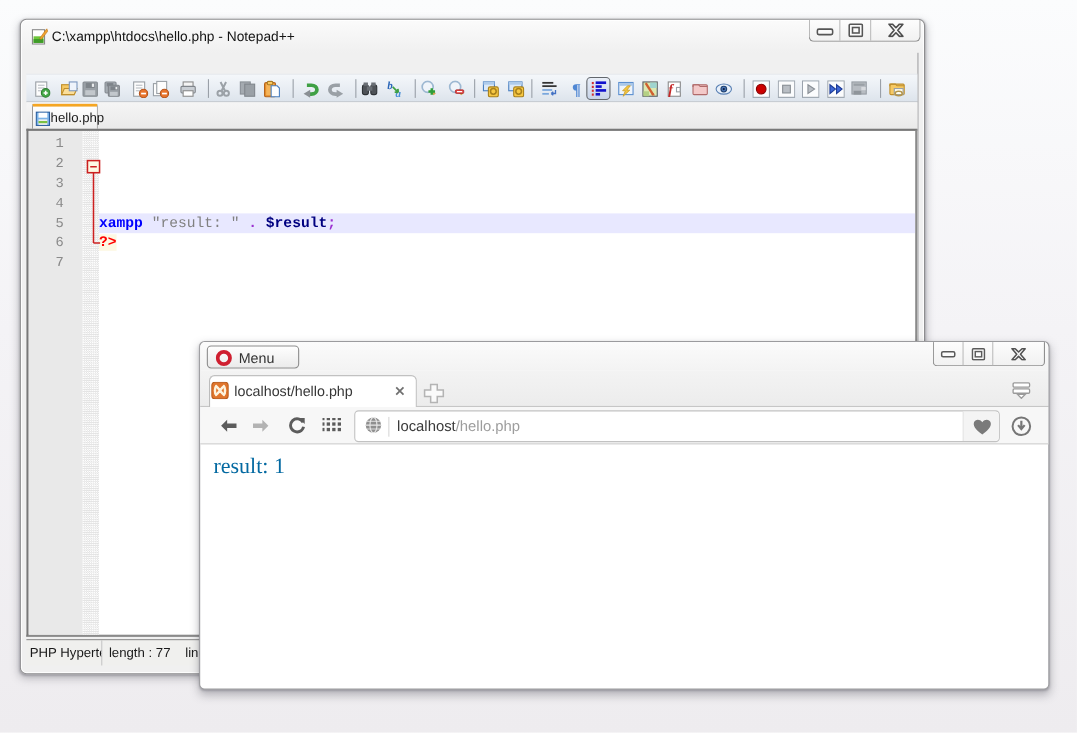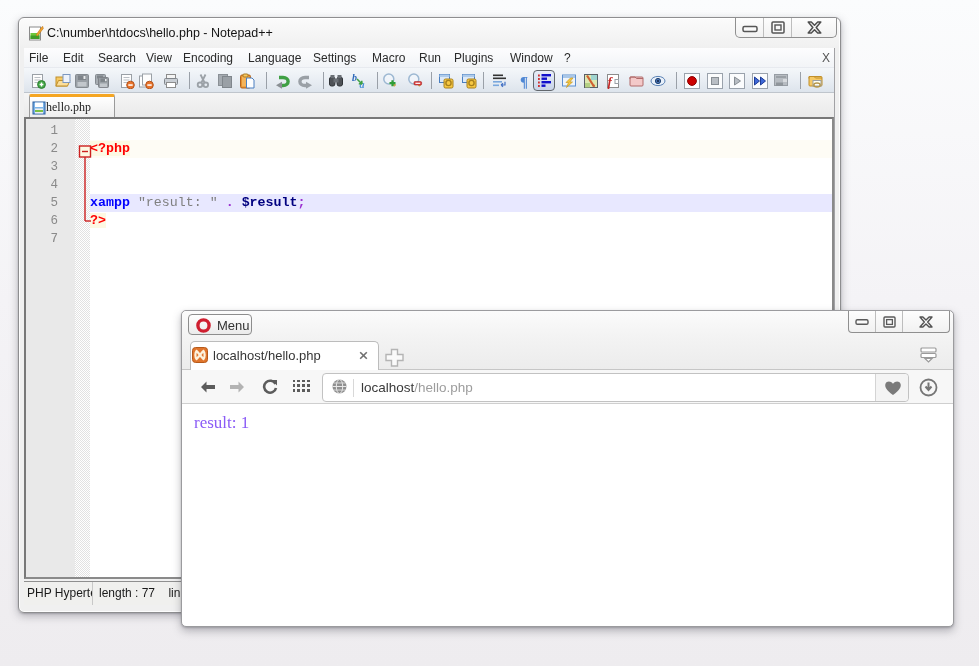--- a/index.html
+++ b/index.html
@@ -36,26 +36,25 @@
   #npp .toolbar { left:5px; top:49px; width:810px; height:26px;
      background:linear-gradient(180deg,#f4f7fa 0%,#e8edf3 55%,#dde4ec 100%);
      border-top:1px solid #e7eaef; border-bottom:1px solid #bfc5cc; }
   .ti { position:absolute; top:5px; width:16px; height:16px; }
   .tsep { position:absolute; top:4px; width:1px; height:17px; background:#9aa0a8; }
 
   
   #npp .tabbar { left:5px; top:75px; width:810px; height:26px;
      background:linear-gradient(180deg,#f5f5f5,#e9e9e9); }
   #npp .tab {
-     left:5px; top:1px; width:86px; height:24px;
+     left:5px; top:1px; width:60px; height:24px;
      background:linear-gradient(180deg,#ffffff,#ededed);
      border:1px solid #9a9a9a; border-bottom:none;
      border-top:3px solid #f5a623;
      border-radius:2px 2px 0 0;
-     font-family:Liberation Serif, serif;
   }
   #npp .tab .txt { position:absolute; left:16px; top:3px; font-size:12px; color:#1c1c1c; }
 
   
   #npp .editor { left:5px; top:99px; width:810px; height:462px;
      border:2px solid #8a8a8a; border-top-color:#787878; border-left-color:#787878; background:#fff; overflow:hidden; }
   .ed-nums { position:absolute; left:0; top:0; width:49px; height:100%; background:#e9e9e9; }
   .ed-fold { position:absolute; left:49px; top:0; width:15px; height:100%;
      background:repeating-conic-gradient(#ffffff 0% 25%, #e2e2e2 0% 50%) 0 0/2px 2px; }
   .lnum { position:absolute; left:0; width:32px; text-align:right; font-family:"Liberation Mono",monospace; font-size:12.5px; color:#8a8a8a; line-height:18px; }
@@ -79,21 +78,21 @@
   
   #opera {
     left:181px; top:310px; width:773px; height:317px;
     background:#fff;
     border:1px solid #9b9b9e;
     border-radius:5px;
     box-shadow:inset 0 0 0 1px rgba(255,255,255,.9), 0 4px 9px rgba(70,70,80,.36), 0 1px 2px rgba(70,70,80,.28);
   }
   #opera .topstrip { left:0; top:0; right:0; height:26px;
      background:linear-gradient(180deg,#fbfbfb,#f3f3f3); border-radius:5px 5px 0 0; }
-  #opera .menubtn { left:6px; top:3px; width:64px; height:21px;
+  #opera .menubtn { left:6px; top:3px; width:84px; height:21px;
      background:linear-gradient(180deg,#fefefe,#ebebeb);
      border:1px solid #8d8d8d; border-radius:4px; }
   #opera .menubtn .txt { position:absolute; left:28px; top:3px; font-size:13px; color:#333; }
   #opera .wbtns { left:666px; top:0; width:102px; height:22px; border-radius:0 0 4px 4px; }
 
   #opera .tabbar { left:0; top:26px; right:0; height:33px;
      background:linear-gradient(180deg,#f3f3f3,#ececec);
      border-bottom:1px solid #c6c6c6; }
   #opera .tab { left:8px; top:4px; width:189px; height:30px;
      background:#fff; border:1px solid #bcbcbc; border-bottom:none;
@@ -106,70 +105,55 @@
   #opera .addr { position:absolute; left:140px; top:3px; width:587px; height:29px;
      background:#fff; border:1px solid #c2c2c2; border-radius:4px; }
   #opera .addr .txt { position:absolute; left:38px; top:6px; font-size:13.5px; color:#3a3a3a; white-space:nowrap; }
   #opera .addr .txt .gray { color:#9d9d9d; }
   #opera .addr .sep { position:absolute; left:30px; top:5px; width:1px; height:18px; background:#d8d8d8; }
   #opera .addr .heart-cell { position:absolute; right:0; top:0; bottom:0; width:33px;
      background:#f4f4f4; border-left:1px solid #d4d4d4; border-radius:0 4px 4px 0; }
 
   #opera .content { left:5px; top:94px; width:762px; height:217px; background:#fff; }
   #opera .content .txt { position:absolute; left:7px; top:8px;
-     font-family:"Liberation Serif",serif; font-size:17px; color:#8b5cf6; }
+     font-family:"Liberation Serif",serif; font-size:20px; color:#0369a1; }
 </style>
 </head>
 <body>
 
 <div id="npp" class="abs">
   <div class="abs" style="left:815px;top:30px;width:1px;height:575px;background:#a2a2a5"></div>
   <div class="titlebar abs">
     <svg class="title-ico abs" viewBox="0 0 16 16">
       <rect x="1.5" y="2" width="11" height="13" fill="#fff" stroke="#8a8a8a" stroke-width="1"></rect>
       <rect x="2.5" y="8" width="9" height="6" fill="#6ec63b"></rect>
       <rect x="2.5" y="10.5" width="9" height="3.5" fill="#3f9c28"></rect>
       <path d="M8 10 L13 3 L14.6 1.2 L15.4 3.4 L9.5 11 Z" fill="#f0a22e" stroke="#b86e14" stroke-width=".5"></path>
     </svg>
-    <div class="title-txt abs">C:\number\htdocs\hello.php - Notepad++</div>
+    <div class="title-txt abs">C:\xampp\htdocs\hello.php - Notepad++</div>
     <div class="wbtns abs">
       <div class="wb" style="flex:0 0 28px">
           <svg width="16" height="10" viewBox="0 0 16 10">
             <rect x="1" y="3.5" width="14" height="5" rx="1.5" fill="#fafafa" stroke="#565656" stroke-width="1.5"></rect>
           </svg>
         </div>
       <div class="wb" style="flex:0 0 28px">
           <svg width="14" height="13" viewBox="0 0 14 13">
             <rect x="1" y="1" width="12" height="11" rx="1" fill="#fafafa" stroke="#565656" stroke-width="1.5"></rect>
             <rect x="4" y="4" width="6" height="5" fill="none" stroke="#565656" stroke-width="1.4"></rect>
           </svg>
         </div>
       <div class="wb">
           <svg width="17" height="13" viewBox="0 0 17 13">
             <path d="M2.2 1 L5.3 1 L8.5 4.2 L11.7 1 L14.8 1 L10.2 6.5 L14.8 12 L11.7 12 L8.5 8.8 L5.3 12 L2.2 12 L6.8 6.5 Z" fill="#f6f6f6" stroke="#4e4e4e" stroke-width="1.5" stroke-linejoin="round"></path>
           </svg>
         </div>
     </div>
   </div>
 
-  <div class="menubar abs">
-    <span style="left:5px">File</span>
-      <span style="left:39px">Edit</span>
-    <span style="left:74px">Search</span>
-      <span style="left:122px">View</span>
-    <span style="left:159px">Encoding</span>
-      <span style="left:224px">Language</span>
-    <span style="left:289px">Settings</span>
-      <span style="left:348px">Macro</span>
-    <span style="left:395px">Run</span>
-      <span style="left:430px">Plugins</span>
-    <span style="left:486px">Window</span>
-      <span style="left:540px">?</span>
-    <span style="left:798px;color:#555">X</span>
-  </div>
 
   <div class="toolbar abs" id="nppToolbar">
       <div class="ti" style="left: 6px;"><svg width="16" height="16" viewBox="0 0 16 16">
           <rect x="2.5" y="1.5" width="10" height="13" fill="#fdfdfd" stroke="#9aa0a6"></rect>
           <rect x="4.5" y="4" width="6" height="1" fill="#b9bec4"></rect>
           <rect x="4.5" y="6.5" width="6" height="1" fill="#b9bec4"></rect>
           <rect x="4.5" y="9" width="6" height="1" fill="#b9bec4"></rect>
           <circle cx="11.5" cy="11.5" r="3.9" fill="#44a848" stroke="#2c7e30"></circle>
           <path d="M11.5 9.6 v3.8 M9.6 11.5 h3.8" stroke="#fff" stroke-width="1.4"></path>
         </svg></div>
@@ -365,21 +349,20 @@
       <div class="txt">hello.php</div>
     </div>
   </div>
 
   <div class="editor abs">
     <div class="ed-nums"></div>
     <div class="ed-fold"></div>
     <div class="lnum" style="top:3px">1<br>2<br>3<br>4<br>5<br>6<br>7</div>
 
     <div class="cdl" style="top:3px"></div>
-    <div class="cdl bg-php" style="top:21px"><span class="c-tag">&lt;?php</span></div>
     <div class="cdl bg-cur" style="top:75px"><span class="c-kw">xampp</span> <span class="c-str">"result: "</span> <span class="c-op">.</span> <span class="c-var">$result</span><span class="c-op">;</span></div>
     <div class="cdl" style="top:93px"><span class="c-tag">?&gt;</span></div>
 
     <svg style="position:absolute;left:52px;top:-1px" width="20" height="130" viewBox="0 0 20 130">
       <line x1="7" y1="39" x2="7" y2="103" stroke="#cc2020" stroke-width="1.4"></line>
       <line x1="7" y1="103" x2="13" y2="103" stroke="#cc2020" stroke-width="1.4"></line>
       <rect x="1.5" y="28" width="11" height="11" fill="#fdf8e3" stroke="#cc2020" stroke-width="1.4"></rect>
       <line x1="4" y1="33.5" x2="10" y2="33.5" stroke="#cc2020" stroke-width="1.4"></line>
     </svg>
   </div>

